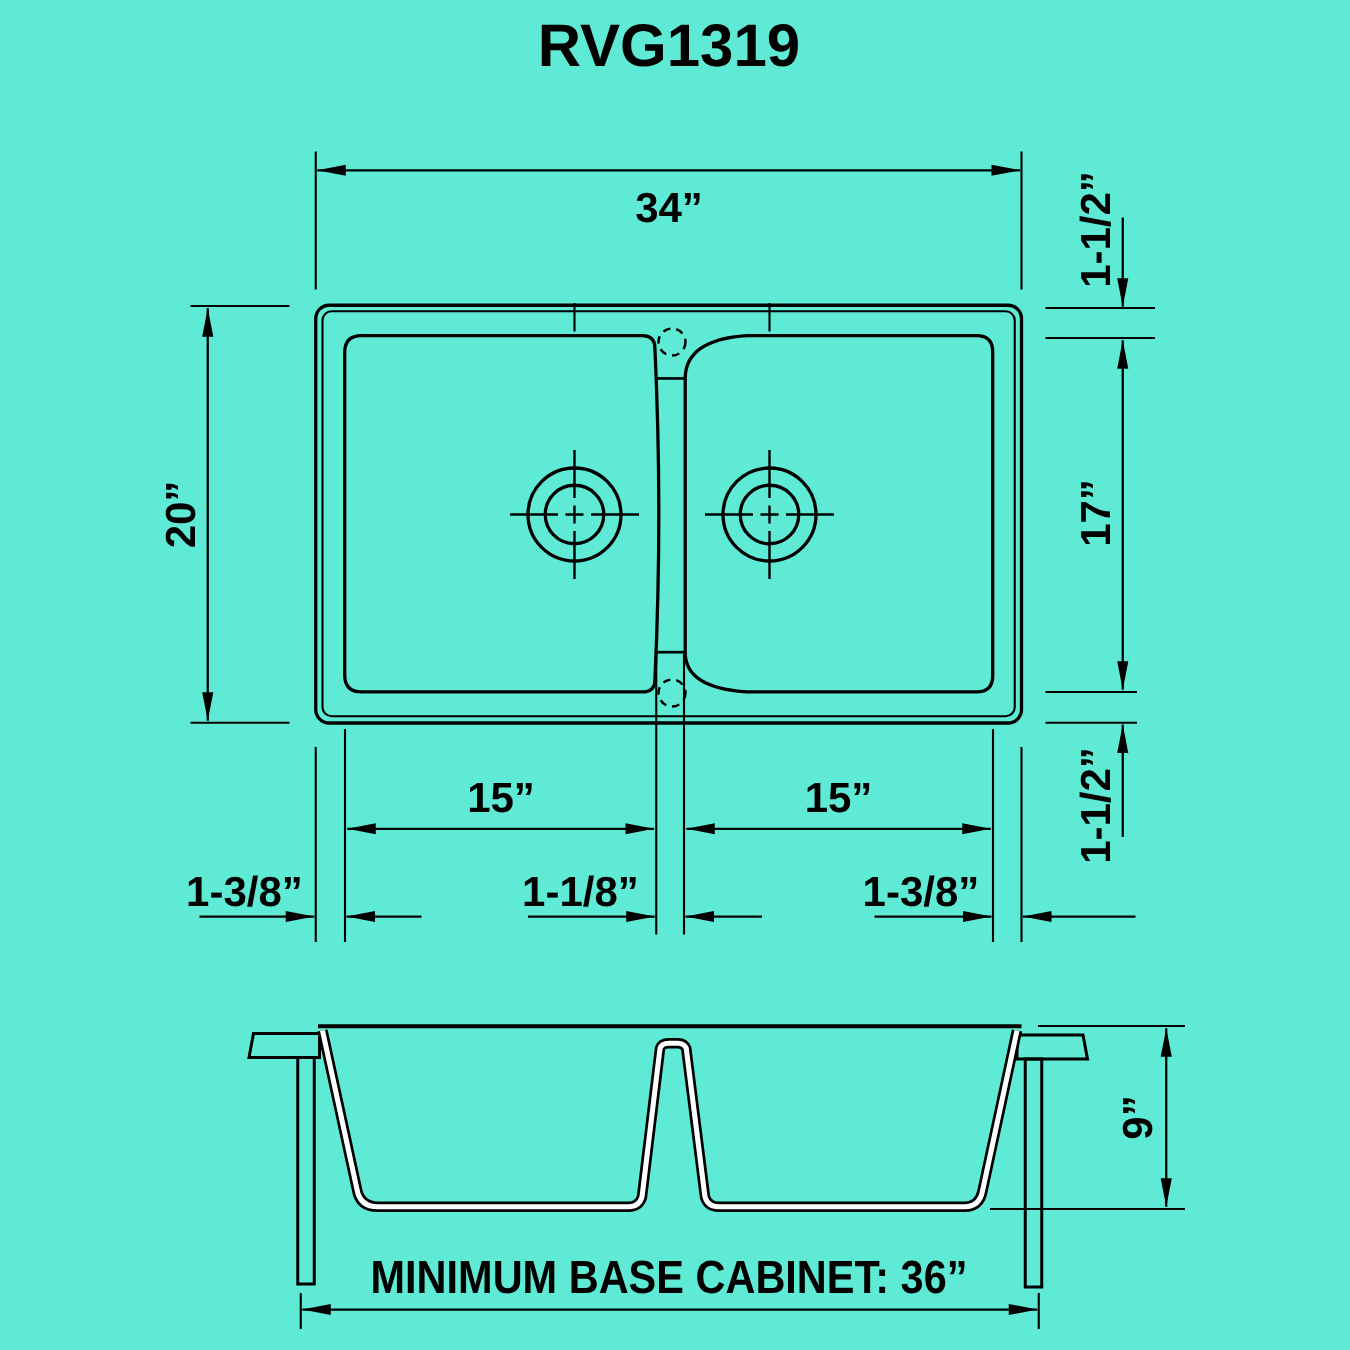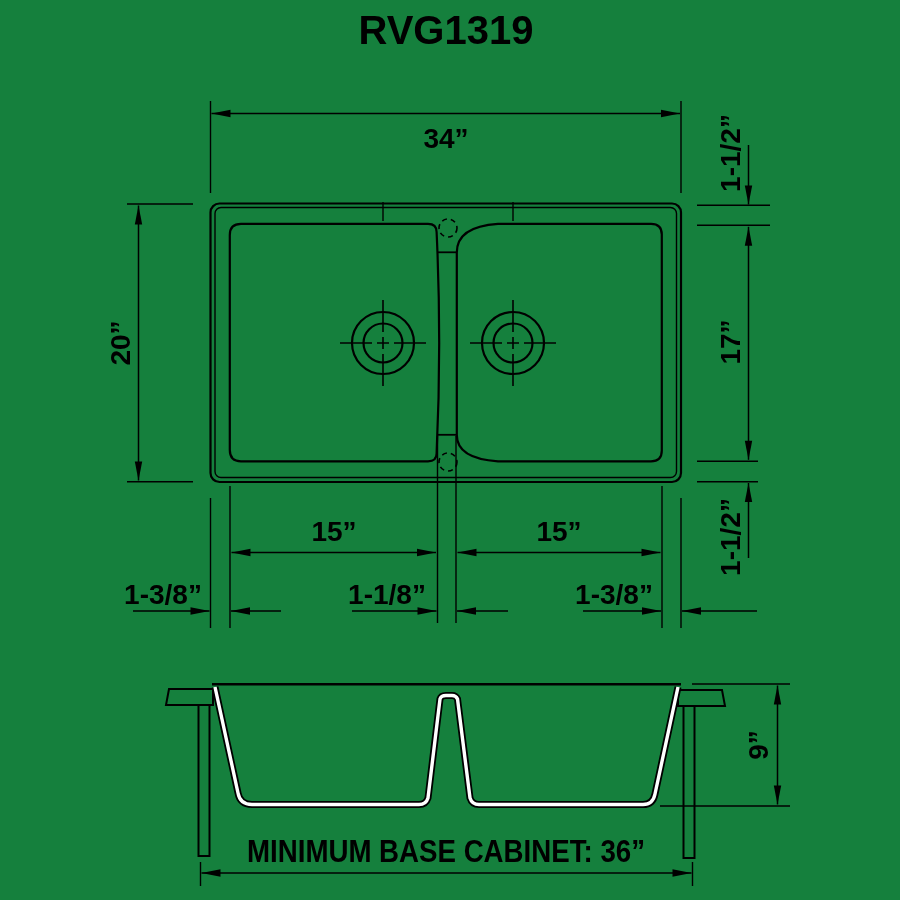--- a/index.html
+++ b/index.html
@@ -1,16 +1,16 @@
 <!DOCTYPE html>
 <html><head>
 <meta charset="utf-8">
 <style>
   html,body{margin:0;padding:0;background:#ffffff;}
-  .stage{position:relative;width:900px;height:900px;background:#15803d;overflow:hidden;}
+  .stage{position:relative;width:900px;height:900px;background:#5eead4;overflow:hidden;}
   svg{display:block;}
   text{font-family:"Liberation Sans","DejaVu Sans",sans-serif;fill:#000;}
   .dimtxt{font-size:28px;font-weight:700;}
   .titletxt{font-size:40px;font-weight:700;}
   .cabtxt{font-size:31px;font-weight:700;}
   .ln{stroke:#000;fill:none;}
   .w1{stroke-width:1.4;}
   .w2{stroke-width:2.2;}
   .w3{stroke-width:2.6;}
 </style>

